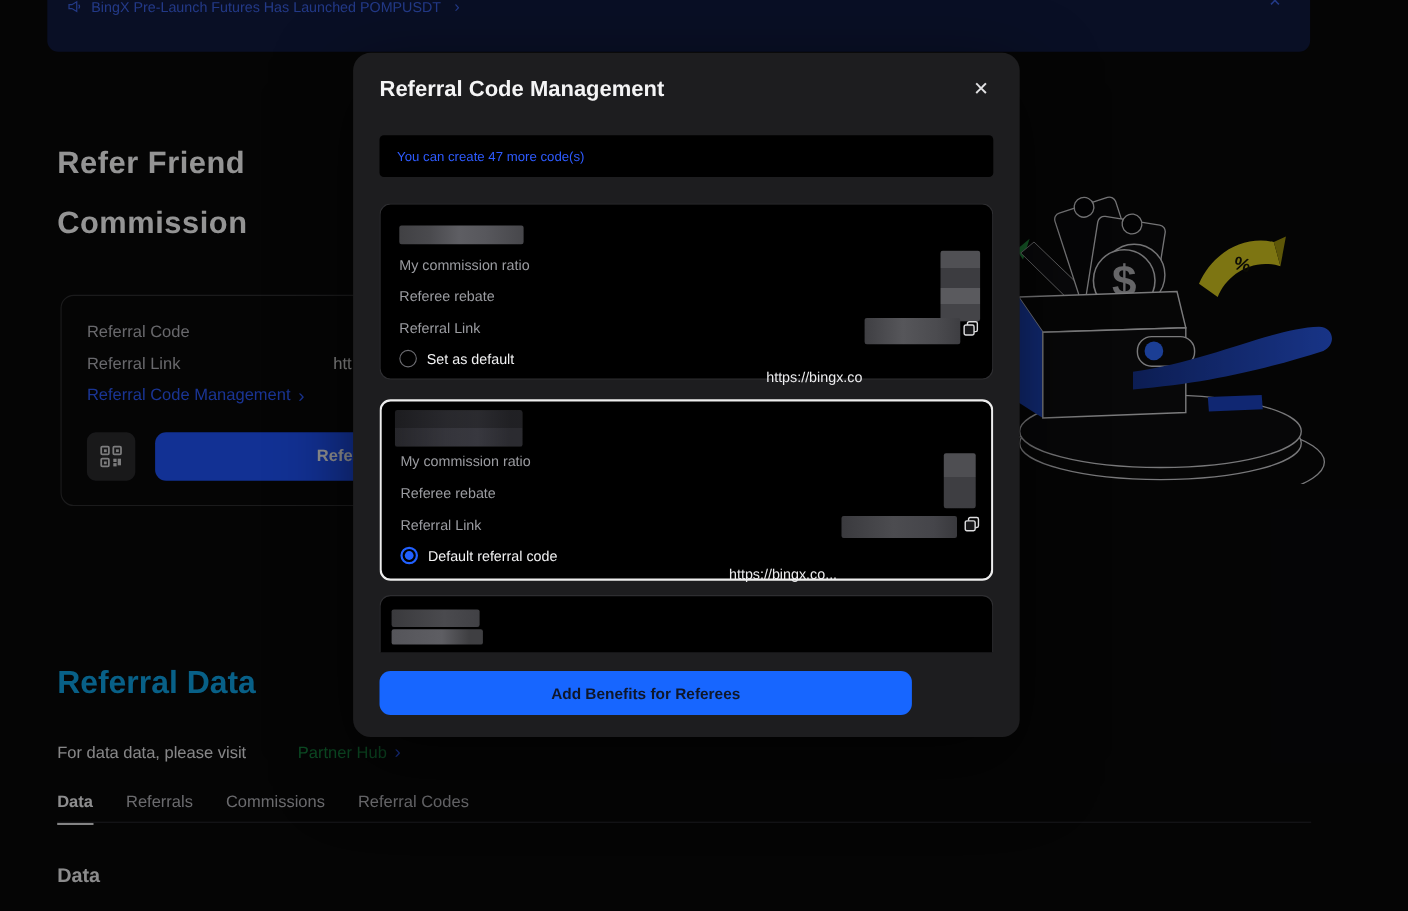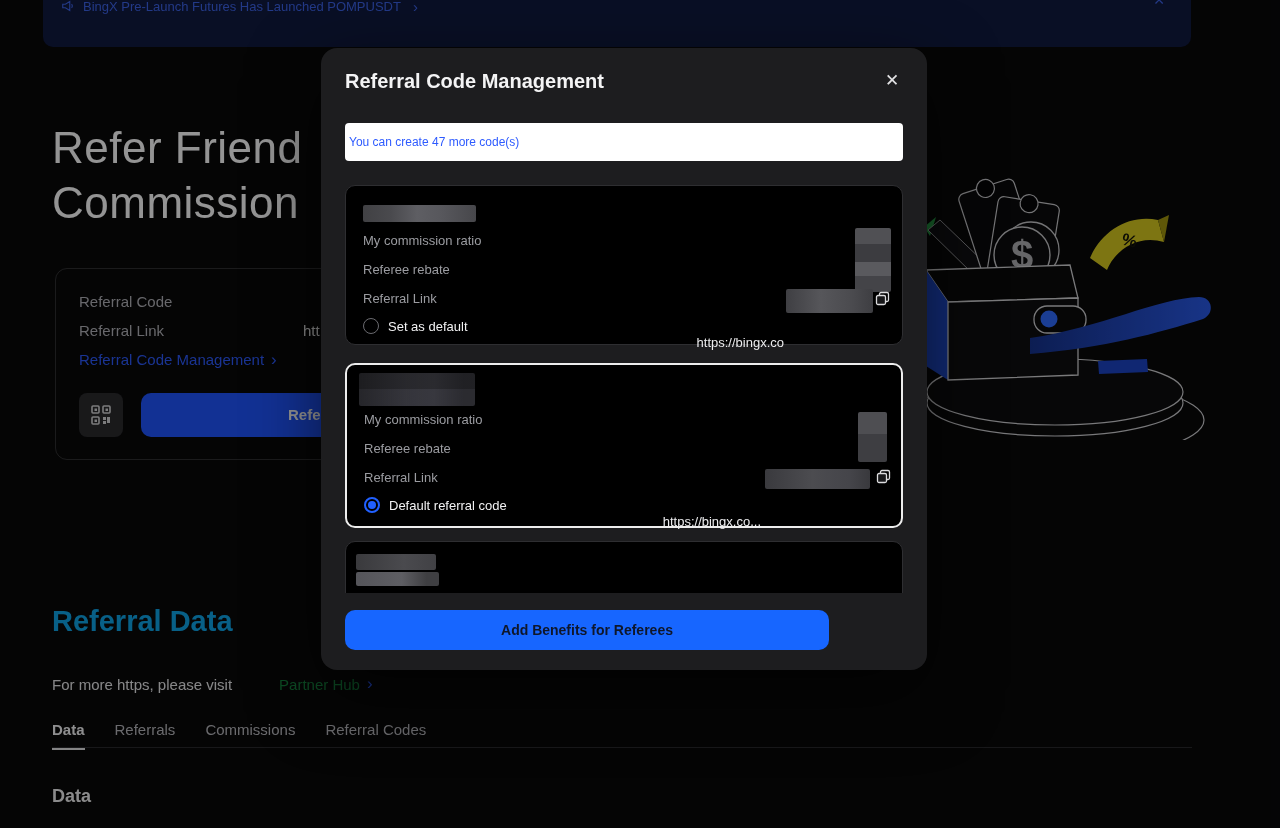--- a/index.html
+++ b/index.html
@@ -9,22 +9,22 @@
 
   
   .banner { position:absolute; left:43px; top:0; width:1148px; height:47px;
             background:#111a40; border-radius:0 0 10px 10px; overflow:hidden; }
   .banner-row { position:absolute; left:18px; top:-6px; height:24px; display:flex;
                 align-items:center; gap:8px; color:#3c63e8; font-size:13px; }
   .banner-chevron { font-size:15px; margin-left:4px; }
   .banner-close { position:absolute; right:26px; top:-8px; font-size:14px; color:#3c63e8; cursor:pointer; }
 
   
-  .hero { position:absolute; left:52px; top:120px; color:#ffffff; font-size:44px;
-          font-weight:400; line-height:55px; letter-spacing:.5px; white-space:nowrap; }
+  .hero { position:absolute; left:52px; top:120px; color:#ffffff; font-size:28px;
+          font-weight:700; line-height:55px; letter-spacing:.5px; white-space:nowrap; }
 
   
   .ref-card { position:absolute; left:55px; top:268px; width:612px; height:192px;
               border:1px solid rgba(255,255,255,.16); border-radius:12px; }
   .rc-label { position:absolute; left:23px; font-size:15px; color:#b4b4ba; }
   .rc-row1 { top:24px; } .rc-row2 { top:53px; }
   .rc-link-val { position:absolute; left:247px; top:53px; font-size:15px; color:#e5e5e5; }
   .rc-mgmt { position:absolute; left:23px; top:82px; font-size:15px; color:#2d5bff;
              display:flex; align-items:center; gap:7px; cursor:pointer; }
   .rc-mgmt .chev { font-size:17px; line-height:15px; }
@@ -50,22 +50,22 @@
   .tabs-divider { position:absolute; left:52px; top:747px; width:1140px; height:1px; background:#2a2a2e; }
   .section-heading { position:absolute; left:52px; top:786px; font-size:18px; font-weight:700; color:#f0f0f1; }
 
   
   .overlay { position:absolute; inset:0; background:rgba(0,0,0,.42); z-index:50; }
   .modal { position:absolute; left:321px; top:48px; width:606px; height:622px; z-index:100;
            background:#1d1d1f; border-radius:16px; box-shadow:0 24px 70px rgba(0,0,0,.6); }
   .m-title { position:absolute; left:24px; top:22px; font-size:20px; font-weight:700; color:#f4f4f5; }
   .m-close { position:absolute; right:22px; top:20px; width:26px; height:26px; text-align:center;
              line-height:26px; font-size:17px; color:#e2e2e4; cursor:pointer; }
-  .m-notice { position:absolute; left:24px; top:75px; width:558px; height:38px; background:#ffffff;
-              border-radius:4px; color:#2e5bff; font-size:12px; display:flex; align-items:center; padding:0 4px; }
+  .m-notice { position:absolute; left:24px; top:75px; width:558px; height:38px; background:#000000;
+              border-radius:4px; color:#2e5bff; font-size:12px; display:flex; align-items:center; padding:0 16px; }
   .m-list { position:absolute; left:24px; top:137px; width:558px; height:408px; overflow:hidden; }
   .m-card { position:absolute; left:0; width:558px; background:#000000; border:1px solid #2e2e31;
             border-radius:10px; cursor:pointer; }
   .m-card.c1 { top:0; height:160px; }
   .m-card.c2 { top:178px; height:165px; border:2px solid #ededed; }
   .m-card.c3 { top:356px; height:120px; }
   .m-row { position:absolute; left:17px; height:18px; line-height:18px; font-size:13px; color:#9b9ca1; }
   .link-val { position:absolute; height:18px; line-height:18px; font-size:13px; color:#ececee;margin-top:44px; }
   .m-radio-row { position:absolute; left:17px; top:131px; height:18px; display:flex; align-items:center; gap:9px; }
   .m-radio-row .rlabel { font-size:13px; color:#f2f2f3; }
@@ -179,21 +179,21 @@
     <circle cx="149" cy="149" r="8.5" fill="#2f6bff"></circle>
     <path d="M190 88 C 202 60 230 44 258 50 L 264 72 C 238 64 215 80 207 100 Z" fill="#d8ca20"></path>
     <path d="M258 50 L 269 45 L 264 72 Z" fill="#a3970f"></path>
     <text x="228" y="76" transform="rotate(14 228 76)" text-anchor="middle" font-size="17" font-weight="bold" fill="#15150a">%</text>
     <path d="M130 168 C 200 158 258 128 299 127 C 313 127 315 144 303 149 C 258 163 205 178 130 184 Z" fill="url(#bgrad)"></path>
     <path d="M198 191 L 247 189 L 248 202 L 199 204 Z" fill="#1c44c4"></path>
   </svg>
 
   <div class="rd-heading">Referral Data</div>
   <div class="rd-sub">
-    <span>For more https, please visit</span>
+    <span>For data data, please visit</span>
     <span class="hub">Partner Hub</span>
     <span class="chev">›</span>
   </div>
   <div class="tabs">
     <span class="tab active">Data</span>
     <span class="tab">Referrals</span>
     <span class="tab">Commissions</span>
     <span class="tab">Referral Codes</span>
   </div>
   <div class="tabs-divider"></div>

